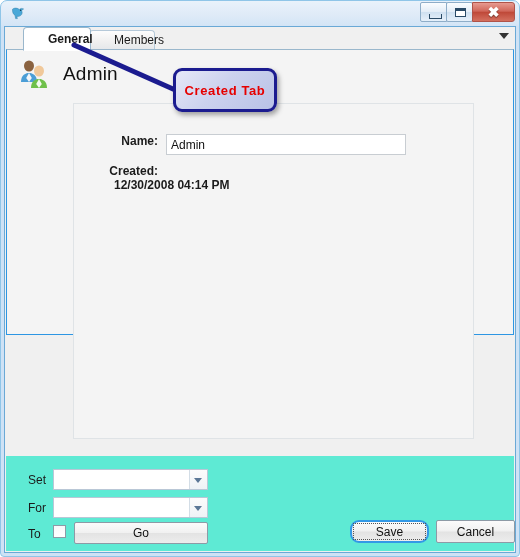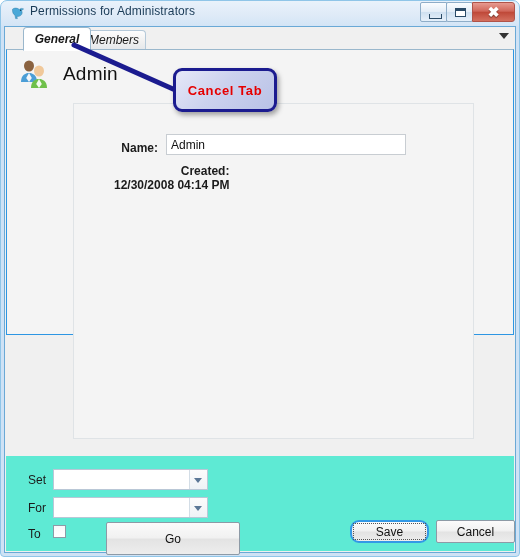--- a/index.html
+++ b/index.html
@@ -133,22 +133,21 @@
     box-sizing: border-box;
     border: 1px solid #b5c9d9;
     border-bottom: none;
     border-radius: 4px 4px 0 0;
     background: linear-gradient(to bottom, #fdfdfd 0%, #f0f0f0 55%, #e4e7ea 100%);
     font-size: 12px;
     color: #1a1a1a;
     line-height: 19px;
     text-align: center;
     white-space: nowrap;
-    padding: 0 8px;
-    font-style: italic;
+    padding: 0 24px;
   }
   .tab.active {
     top: 0px;
     height: 24px;
     line-height: 22px;
     font-weight: bold;
     border: 1px solid #9ab7cc;
     border-bottom: 1px solid #ffffff;
     background: #ffffff;
     z-index: 5;
@@ -196,21 +195,21 @@
     left: 66px; top: 53px;
     width: 401px; height: 336px;
     box-sizing: border-box;
     border: 1px solid #dfe3e6;
     background: #f4f4f4;
   }
 
   .field-row {
     position: absolute;
     display: flex;
-    align-items: flex-end;
+    align-items: flex-start;
   }
   .field-label {
     font-size: 12px;
     font-weight: bold;
     color: #1b1b1b;
     text-align: right;
     white-space: nowrap;
   }
   .text-input {
     box-sizing: border-box;
@@ -339,40 +338,39 @@
   <div class="titlebar">
     <div class="title-icon">
       <svg width="16" height="16" viewBox="0 0 16 16">
         <path d="M2.5 4.2 C4.5 2.6 7.2 2.8 9.3 4.4 C10.6 3.2 12.4 3.1 13.6 4.0
                  C12.6 4.3 11.9 4.9 11.6 5.8 C12.6 7.3 12.2 9.4 10.6 10.6
                  C9.5 11.4 8.0 11.6 6.7 11.2 L7.4 13.6 L5.6 13.6 L5.0 10.3
                  C3.4 9.3 2.3 7.6 2.5 4.2 Z" fill="#4aa8d8" stroke="#2f7fa8" stroke-width="0.5"></path>
         <circle cx="10.6" cy="5.2" r="0.7" fill="#123a4f"></circle>
       </svg>
     </div>
-    <div class="title-text">Permissions for Administrators</div>
 
     <div class="winbtns">
       <div class="wbtn">
         <div class="glyph-min"></div>
       </div>
       <div class="wbtn">
         <div class="glyph-max"></div>
       </div>
       <div class="wbtn close">
         <div class="glyph-close">✖</div>
       </div>
     </div>
   </div>
 
   <div class="tabstrip">
     <div class="tab active" style="left:18px; width:68px;">
       <span>General</span>
     </div>
-    <div class="tab" style="left:75px; width:66px;">
+    <div class="tab" style="left:84px; width:66px;">
       <span>Members</span>
     </div>
     <div class="tabstrip-arrow"></div>
   </div>
 
   <div class="tabpage">
 
     <div class="admin-header">
       <div class="people-icon">
         <svg width="34" height="32" viewBox="0 0 34 32">
@@ -401,21 +399,21 @@
         <span class="static-value" style="margin-left:24px;font-weight:bold;">12/30/2008 04:14 PM</span>
       </div>
 
     </div>
   </div>
 
   <svg class="callout-line">
     <line x1="14" y1="5" x2="122" y2="53" stroke="#1b1b8f" stroke-width="5" stroke-linecap="round"></line>
   </svg>
   <div class="callout-box">
-    <span class="callout-text">Cancel Tab</span>
+    <span class="callout-text">Created Tab</span>
   </div>
 
   <div class="bottombar">
 
     <div class="bb-label" style="left:22px; top:17px;">Set</div>
     <div class="combo" style="left:47px; top:13px; width:155px;">
       <div class="combo-btn">
         <div class="combo-arrow"></div>
       </div>
     </div>
@@ -423,21 +421,21 @@
     <div class="bb-label" style="left:22px; top:45px;">For</div>
     <div class="combo" style="left:47px; top:41px; width:155px;">
       <div class="combo-btn">
         <div class="combo-arrow"></div>
       </div>
     </div>
 
     <div class="bb-label" style="left:22px; top:71px;">To</div>
     <div class="checkbox" style="left:47px; top:69px;"></div>
 
-    <button class="btn" style="left:68px; top:66px; width:134px; height:33px;margin-left:32px;">
+    <button class="btn" style="left:68px; top:66px; width:134px; height:22px;">
       <span class="btn-label">Go</span>
     </button>
 
     <button class="btn focused" style="left:344px; top:64px; width:79px; height:23px;">
       <span class="focus-ring"></span>
       <span class="btn-label">Save</span>
     </button>
 
     <button class="btn" style="left:430px; top:64px; width:79px; height:23px;">
       <span class="btn-label">Cancel</span>

